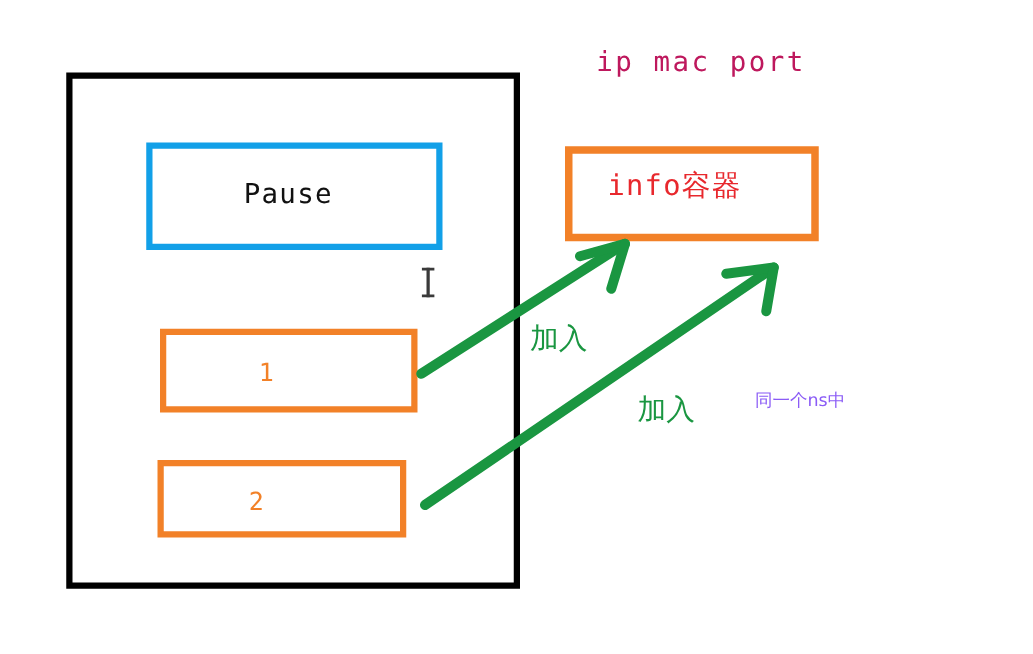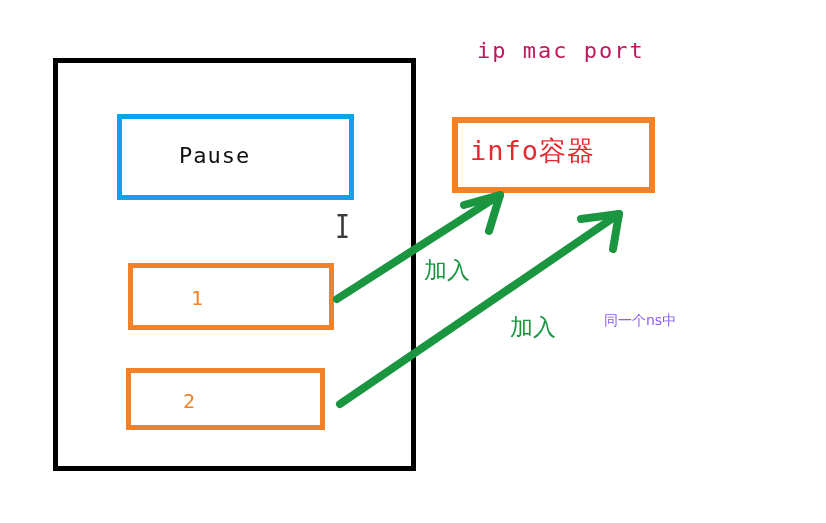--- a/index.html
+++ b/index.html
@@ -52,20 +52,21 @@
     left: 452px;
     top: 117px;
     width: 203px;
     height: 76px;
     border: 6px solid #f28128;
   }
   .box-label {
     position: absolute;
     font-family: "DejaVu Sans Mono", "Liberation Mono", monospace;
     white-space: nowrap;
+    margin-left: 16px;
   }
   #pause-label {
     left: 57px;
     top: 24px;
     font-size: 22px;
     color: #111111;
     letter-spacing: 1px;
   }
   #container-1-label {
     left: 58px;
@@ -75,21 +76,21 @@
   }
   #container-2-label {
     left: 52px;
     top: 16px;
     font-size: 20px;
     color: #f28128;
   }
   #info-label {
     left: 12px;
     top: 10px;
-    font-size: 27px;
+    font-size: 23px;
     color: #e8282d;
     letter-spacing: 1px;
   }
   .free-text {
     position: absolute;
     white-space: nowrap;
   }
   #ip-mac-port {
     left: 477px;
     top: 38px;

